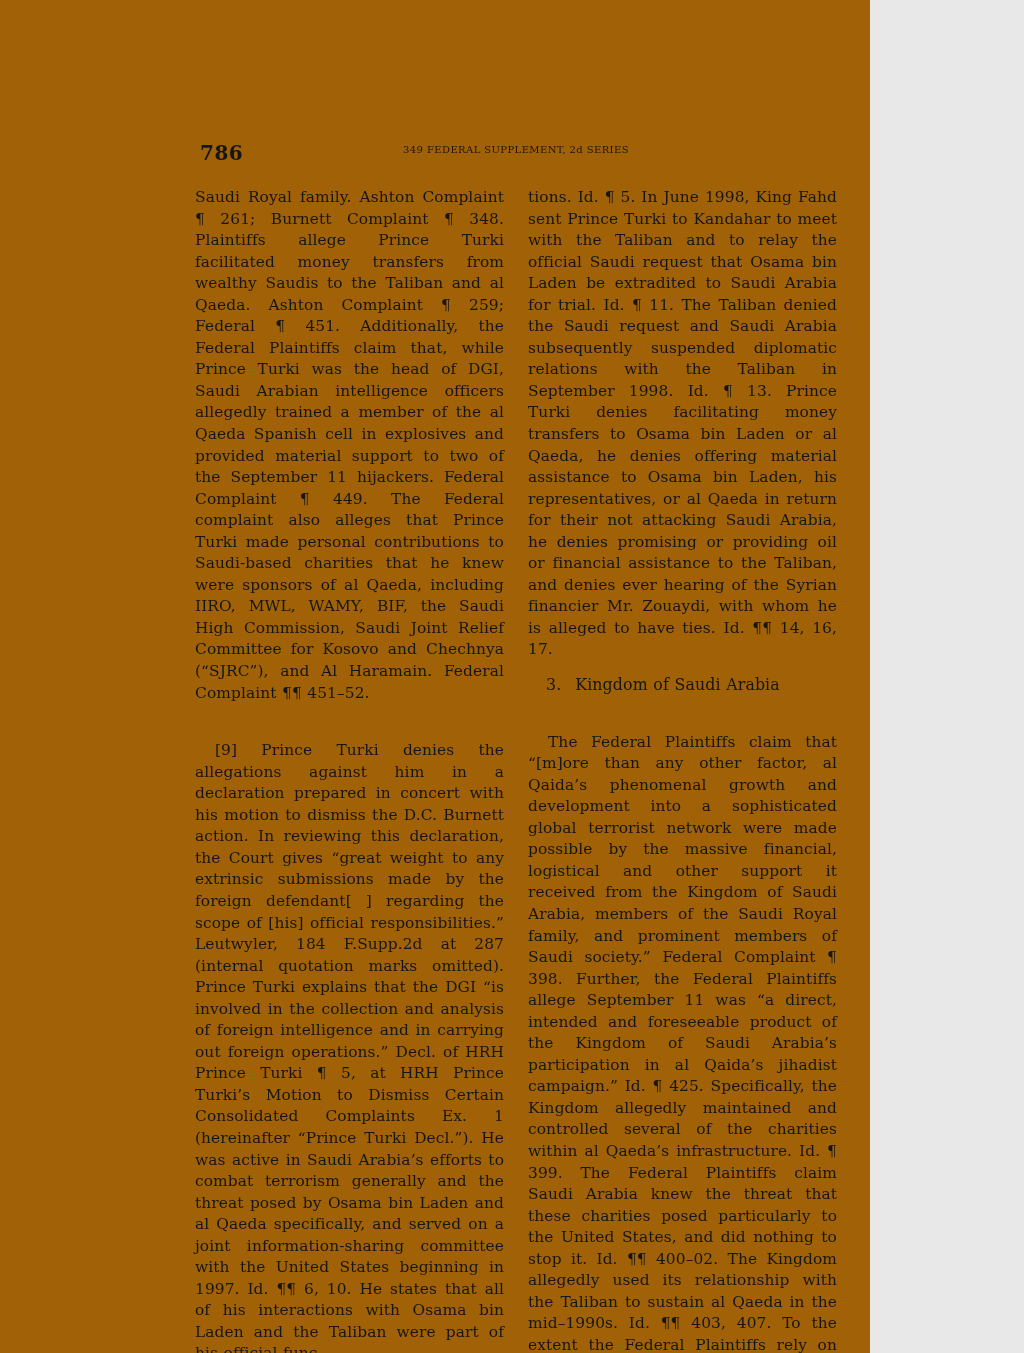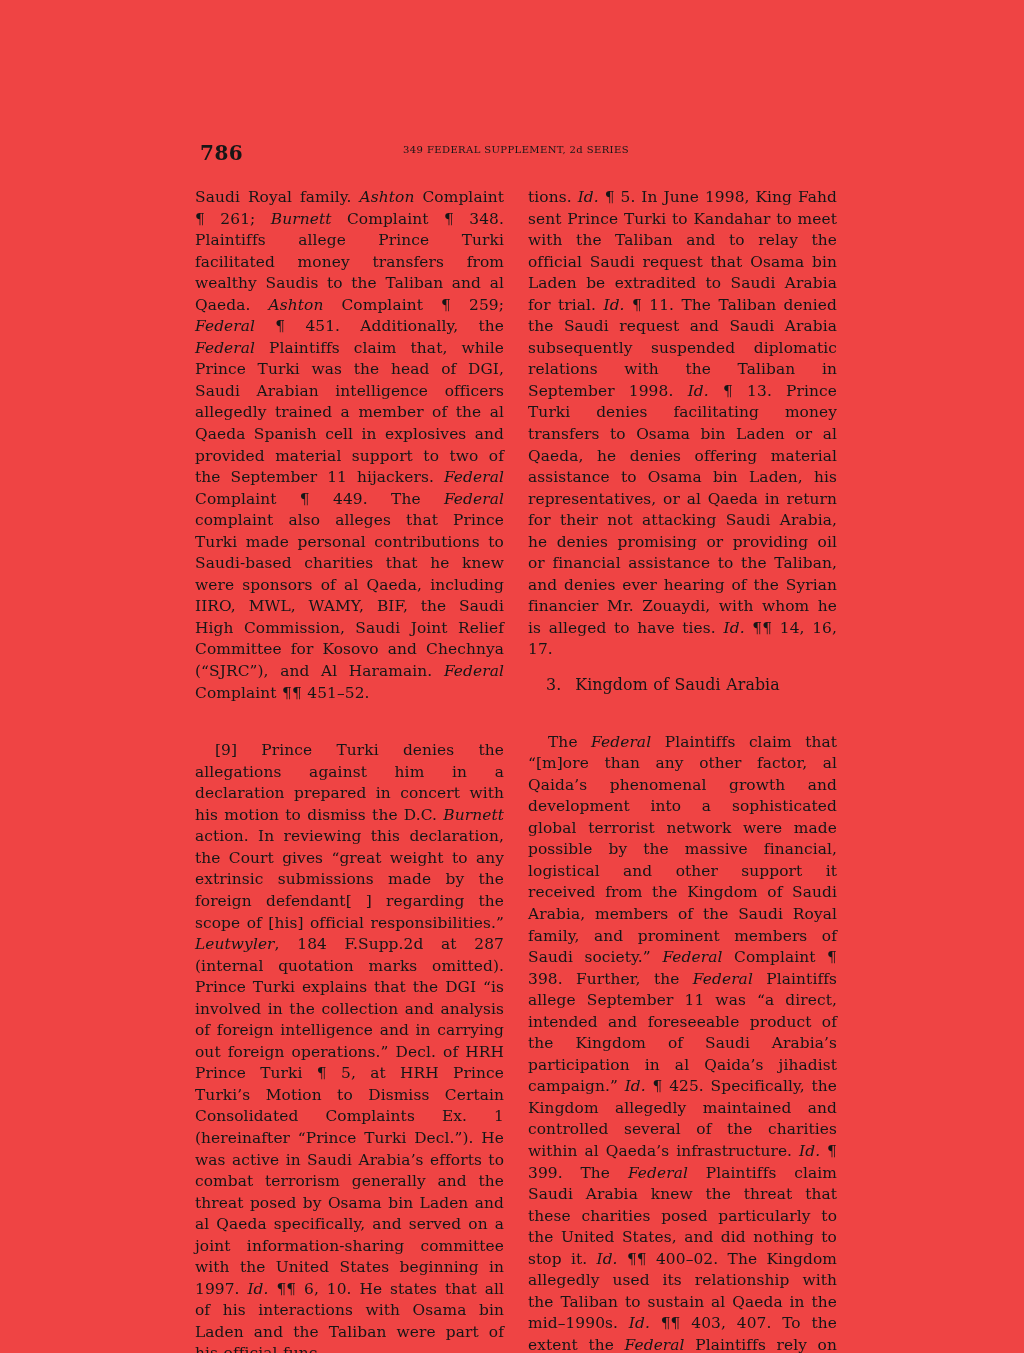--- a/index.html
+++ b/index.html
@@ -2,23 +2,23 @@
 <html lang="en"><head>
 <meta charset="utf-8">
 <style>
   html, body {
     margin: 0;
     padding: 0;
     background: #e8e8e8;
   }
   .page {
     position: relative;
-    width: 1024px;
+    width: 870px;
     height: 1353px;
-    background: #ef4444;
+    background: #a16207;
     color: #161616;
     font-family: "DejaVu Serif", "Liberation Serif", serif;
     overflow: hidden;
   }
   .page-header {
     position: absolute;
     top: 141px;
     left: 195px;
     width: 642px;
     height: 22px;
@@ -56,21 +56,21 @@
   }
   .para { margin: 0; }
   .para.indent { text-indent: 20px; margin-top: 36px; }
   .para.heading {
     font-weight: normal;
     text-align: left;
     text-indent: 18px;
     margin: 13px 0 9px 0;
     font-size: 15.8px;
   }
-  .it { font-style: italic; }
+  .it { }
   .run-gap { margin-right: 14px; }
   .footer-stamp {
     position: absolute;
     right: 34px;
     bottom: 11px;
     font-family: "Liberation Sans", "DejaVu Sans", sans-serif;
     font-size: 24px;
     color: #101010;
     letter-spacing: 0.5px;
   }

